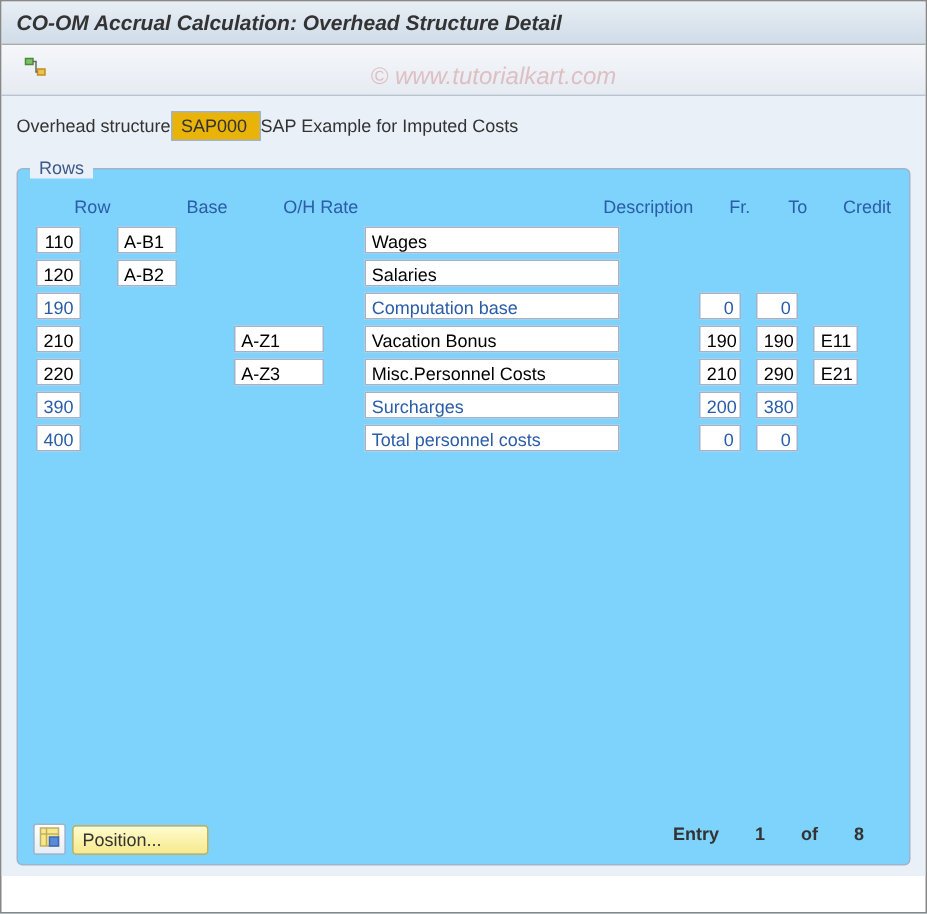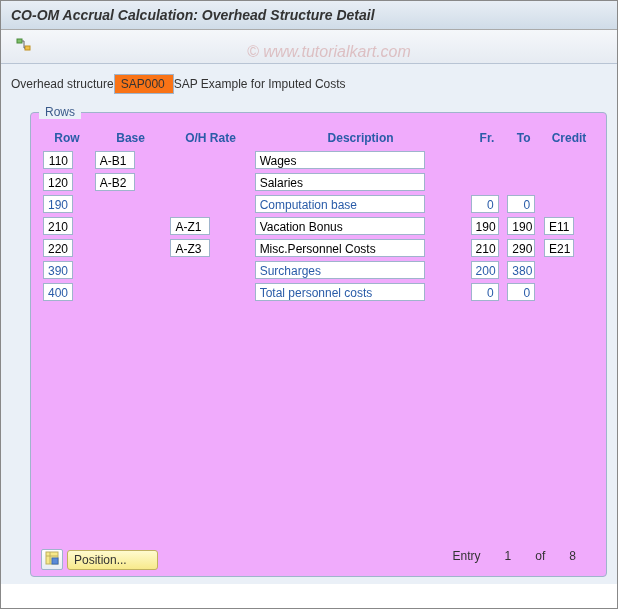--- a/index.html
+++ b/index.html
@@ -55,83 +55,82 @@
     }
     .info-row {
       background: #eaf0f7;
       padding: 10px 10px;
       display: flex;
       align-items: center;
       color: #333;
     }
     .info-label { color: #333; }
     .ro-field {
-      background: #f97316;
+      background: #eab308;
       border: 1px solid #9fb4cc;
       padding: 2px 6px;
       min-width: 60px;
       display: inline-block;
       color: #333;
     }
     .main-area {
       background: #eaf0f7;
       padding: 8px 10px 0 10px;
       height: 480px;
       position: relative;
     }
     .group-box {
       border: 1px solid #9fb4cc;
       border-radius: 4px;
-      background: #f0abfc;
+      background: #7dd3fc;
       height: 465px;
       position: relative;
-      margin-left: 19px;
     }
     .group-title {
       position: absolute;
       top: -8px;
       left: 8px;
       background: #eaf0f7;
       padding: 0 6px;
       color: #3a5a8a;
       font-size: 12px;
     }
     .table-wrap {
       padding: 14px 10px 0 10px;
     }
     table.grid {
       border-collapse: separate;
       border-spacing: 0;
       width: 100%;
       font-size: 12px;
     }
     table.grid th {
-      text-align: center;
+      text-align: right;
       color: #2a5ca8;
-      font-weight: bold;
+      font-weight: normal;
       padding: 4px 2px;
     }
     table.grid td {
       padding: 2px 2px;
       vertical-align: middle;
     }
     .cell-input {
       background: #fff;
       border: 1px solid #9fb4cc;
       padding: 1px 4px;
       height: 18px;
       line-height: 16px;
       display: inline-block;
       font-size: 12px;
       color: #000;
     }
     .cell-input.blue-text { color: #2a5ca8; }
     .w-row { width: 30px; text-align: right; }
     .w-base { width: 40px; }
-    .w-rate { width: 40px; }
+    .w-rate { width: 60px; }
     .w-desc { width: 170px; }
     .w-fr { width: 28px; text-align: right; }
     .w-to { width: 28px; text-align: right; }
     .w-cr { width: 30px; }
     .bottom-bar {
       position: absolute;
       bottom: 6px;
       left: 10px;
       right: 10px;
       display: flex;
@@ -147,20 +146,21 @@
       padding: 2px 30px 2px 6px;
       cursor: pointer;
       font-size: 12px;
       color: #333;
     }
     .entry-info {
       display: flex;
       gap: 24px;
       color: #333;
       padding-right: 20px;
+      font-weight: bold;
     }
     .icon-svg { display: inline-block; }
     .co { color: rgba(200,120,120,0.4); }
   </style>
 </head>
 <body>
 
 <div class="title-bar">CO-OM Accrual Calculation: Overhead Structure Detail</div>
 
 <div class="toolbar">

